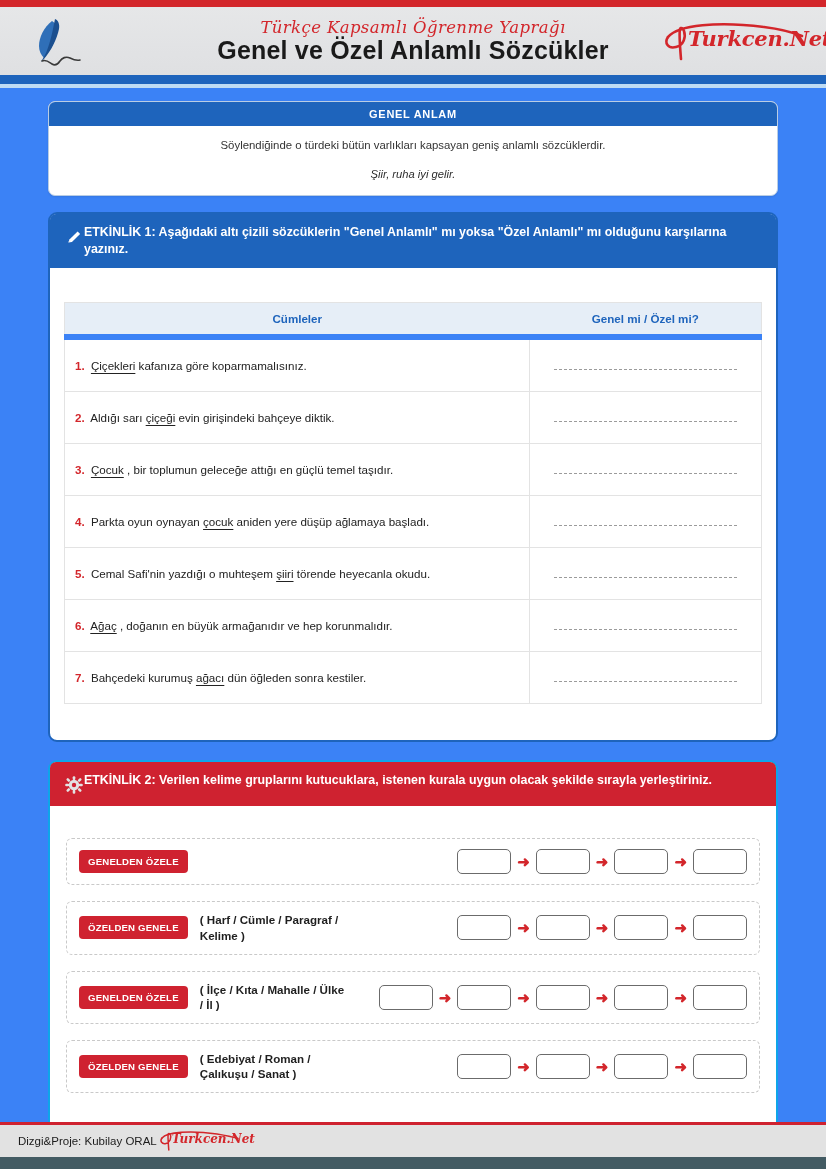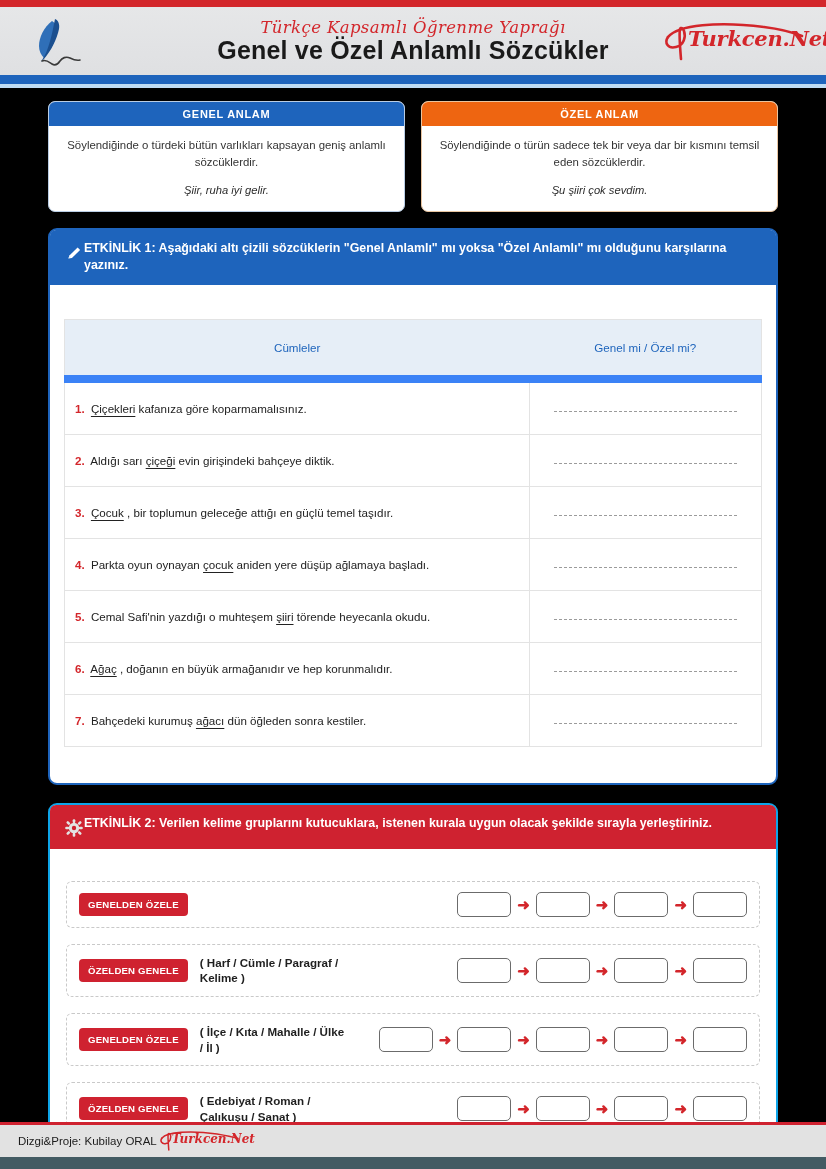--- a/index.html
+++ b/index.html
@@ -3,21 +3,21 @@
 <meta charset="utf-8">
 <style>
   * { box-sizing: border-box; margin: 0; padding: 0; }
   html, body {
     width: 826px; height: 1169px;
     background: #ffffff;
     font-family: "Liberation Sans", sans-serif;
     overflow: hidden;
   }
 
-  .page { position: relative; width: 826px; height: 1169px; background: #000000; border-radius: 28px; }
+  .page { position: relative; width: 826px; height: 1169px; background: #3b82f6; border-radius: 28px; }
 
   
   .top-rule { height: 7px; background: #d3262b; }
   .header {
     position: relative;
     height: 68px;
     background: linear-gradient(180deg,#e6e7e8 0%, #e2e3e5 55%, #dfe0e2 100%);
     display: flex; align-items: center; justify-content: center;
   }
   .quill { position: absolute; left: 22px; top: 8px; width: 66px; height: 58px; }
@@ -111,23 +111,23 @@
     width: 100%;
     border-collapse: collapse;
     background: #fff;
     border: 1px solid #e3e3e3;
     border-radius: 4px;
   }
   table.sentences thead th {
     background: #e6eef7;
     color: #1e64bc;
     font-size: 11.6px;
-    font-weight: 400;
-    padding: 21px 6px;
-    border-bottom: 8px solid #3b82f6;
+    font-weight: 700;
+    padding: 9px 6px;
+    border-bottom: 6px solid #3b82f6;
   }
   table.sentences tbody td {
     border-bottom: 1px solid #e3e3e3;
     padding: 19px 10px;
     font-size: 11.6px;
     color: #222;
     vertical-align: middle;
   }
   table.sentences tbody tr:last-child td { border-bottom: none; }
   td.answer-cell { border-left: 1px solid #e3e3e3; width: 232px; padding-top: 18px; }
@@ -239,27 +239,20 @@
 
   <div class="concepts">
     <div class="concept blue">
       <div class="concept-head">GENEL ANLAM</div>
       <div class="concept-body">
         <div>Söylendiğinde o türdeki bütün varlıkları kapsayan geniş anlamlı sözcüklerdir.</div>
         <div class="concept-ex">Şiir, ruha iyi gelir.</div>
       </div>
     </div>
 
-    <div class="concept orange">
-      <div class="concept-head">ÖZEL ANLAM</div>
-      <div class="concept-body">
-        <div>Söylendiğinde o türün sadece tek bir veya dar bir kısmını temsil eden sözcüklerdir.</div>
-        <div class="concept-ex">Şu şiiri çok sevdim.</div>
-      </div>
-    </div>
   </div>
 
   <div class="activity one">
     <div class="act-head">
       <span class="act-icon">
         <svg viewBox="0 0 20 20" width="20" height="20">
           <path d="M4.5 15.5 L5.4 12.6 L13.6 4.4 L16.1 6.9 L7.9 15.1 Z" fill="#ffffff"></path>
           <path d="M4.5 15.5 L5.4 12.6 L6.9 14.1 Z" fill="#e8eef6"></path>
         </svg>
       </span>

